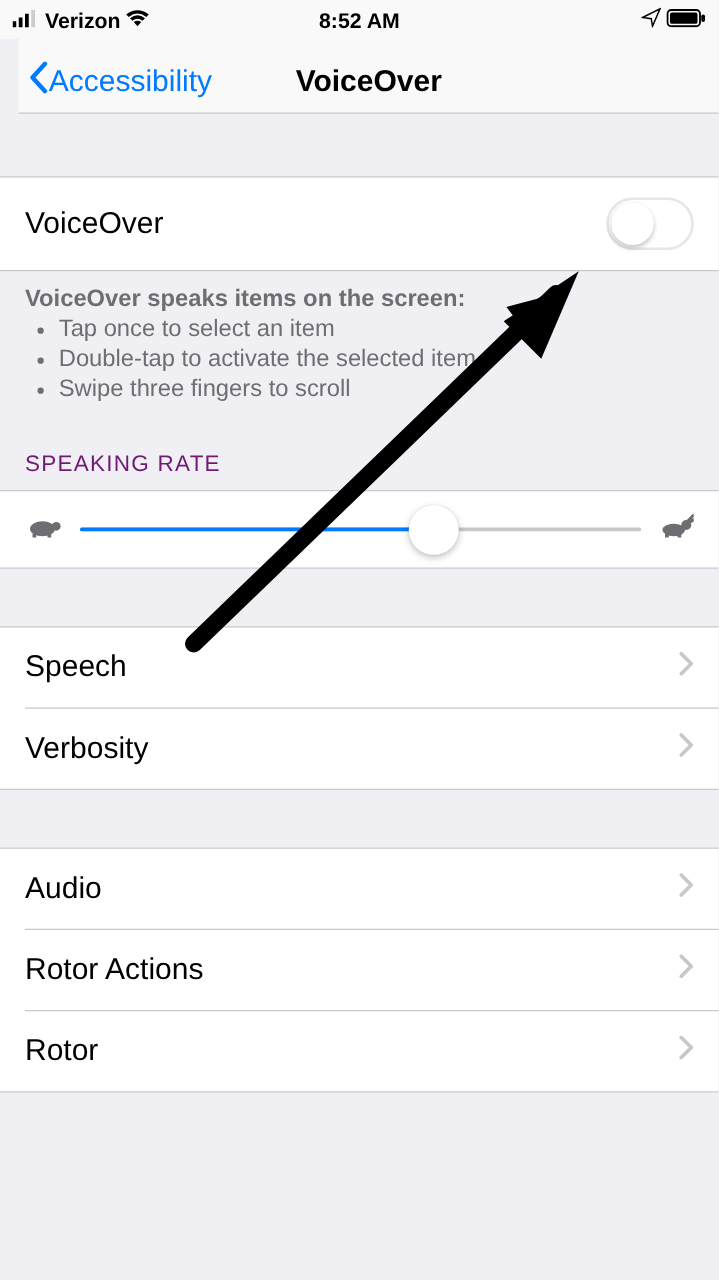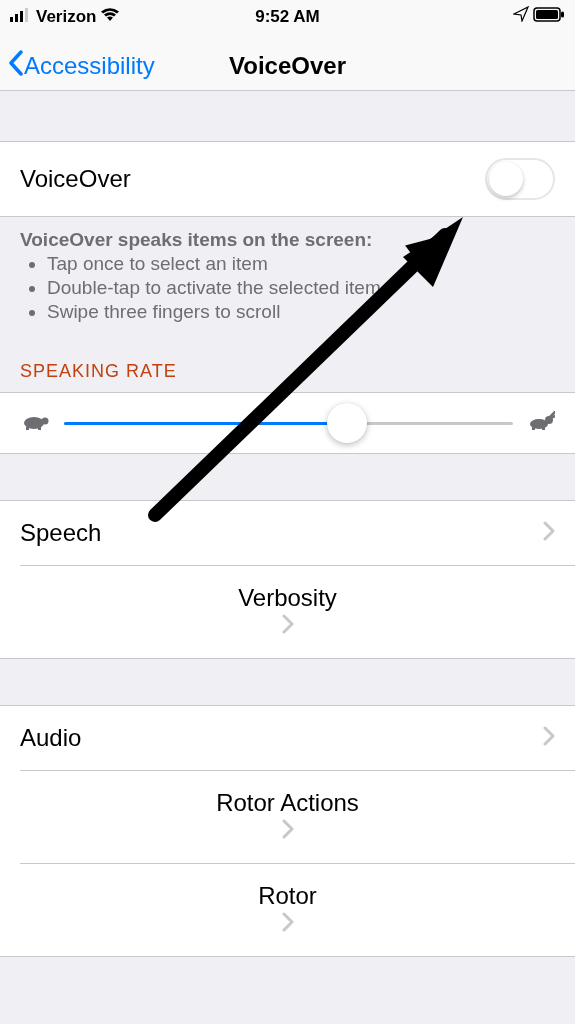--- a/index.html
+++ b/index.html
@@ -30,20 +30,21 @@
     .status-right { justify-content: flex-end; }
     .status-center { flex: 1; text-align: center; }
     .nav-bar {
       display: flex;
       align-items: center;
       background: #f9f9f9;
       border-bottom: 1px solid #c8c7cc;
       padding: 12px 8px 2px;
       position: relative;
       height: 60px;
+      margin-left: 15px;
     }
     .back-btn {
       display: flex;
       align-items: center;
       color: #007aff;
       font-size: 24px;
       font-weight: 400;
       cursor: pointer;
     }
     .nav-title {
@@ -69,21 +70,21 @@
     .group { background: #fff; border-top: 1px solid #c8c7cc; border-bottom: 1px solid #c8c7cc; }
     .group .row {
       display: flex;
       align-items: center;
       justify-content: space-between;
       padding: 18px 20px;
       font-size: 24px;
       color: #000;
       text-align: center;
     }
-    .group .row + .row { border-top: 1px solid #c8c7cc; margin-left: 20px; padding-left: 0; flex-direction: column; }
+    .group .row + .row { border-top: 1px solid #c8c7cc; margin-left: 20px; padding-left: 0; }
     .switch {
       width: 70px;
       height: 42px;
       background: #fff;
       border: 2px solid #e5e5ea;
       border-radius: 21px;
       position: relative;
     }
     .switch-knob {
       position: absolute;
@@ -100,21 +101,21 @@
       font-size: 19px;
       color: #6d6d72;
     }
     .footer-text .heading { font-weight: 600; margin-bottom: 1px; }
     .footer-text ul { list-style: disc; padding-left: 24px; }
     .footer-text li { margin: 2px 3px; }
     .header-label {
       padding: 30px 20px 10px;
       font-size: 18px;
       letter-spacing: 1px;
-      color: #c2410c;
+      color: #701a75;
       text-transform: uppercase;
     }
     .slider-cell {
       background: #fff;
       border-top: 1px solid #c8c7cc;
       border-bottom: 1px solid #c8c7cc;
       display: flex;
       align-items: center;
       padding: 18px 20px;
       gap: 14px;
@@ -168,21 +169,21 @@
           <rect x="15" y="0" width="3" height="14" fill="#ccc"></rect>
         </svg>
     </span>
     <span>Verizon</span>
     <span>
       <svg width="20" height="14" viewBox="0 0 20 14">
           <path d="M10 13 L7 9.5 Q10 7.5 13 9.5 Z M4 6.5 Q10 2 16 6.5 L14 8.5 Q10 5.5 6 8.5 Z M1 3.5 Q10 -3 19 3.5 L17 5.5 Q10 0 3 5.5 Z" fill="#000"></path>
         </svg>
     </span>
   </div>
-  <div class="status-center">9:52 AM</div>
+  <div class="status-center">8:52 AM</div>
   <div class="status-right">
     <span>
       <svg width="16" height="16" viewBox="0 0 16 16">
           <path d="M1 8 L15 1 L9 15 L8 9 Z" fill="none" stroke="#000" stroke-width="1.2"></path>
         </svg>
     </span>
     <span>
       <svg width="32" height="15" viewBox="0 0 32 15">
           <rect x="1" y="1" width="26" height="13" rx="3" fill="none" stroke="#000" stroke-width="1.5"></rect>
           <rect x="3" y="3" width="22" height="9" rx="1.5" fill="#000"></rect>

